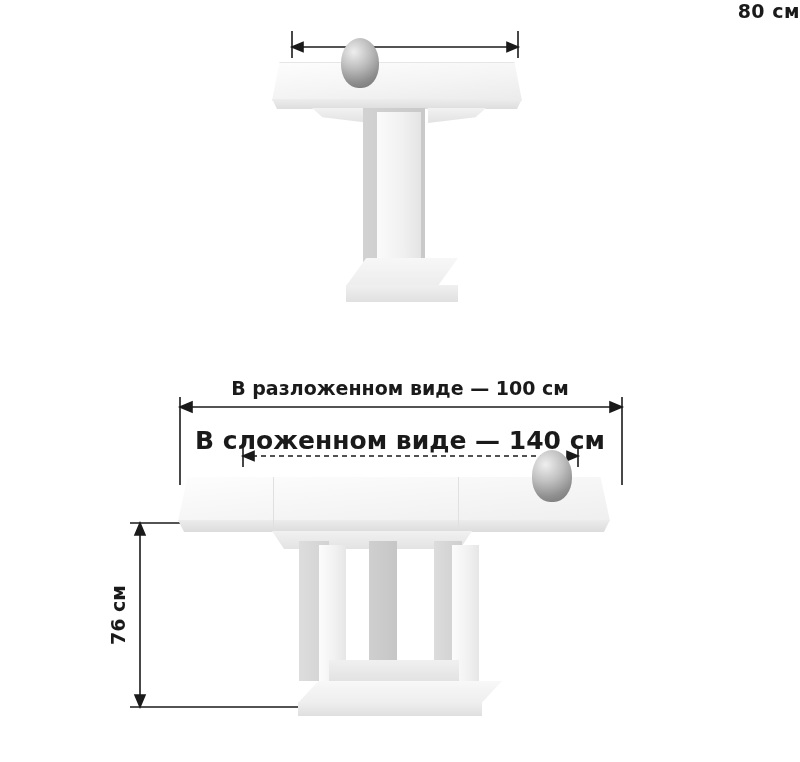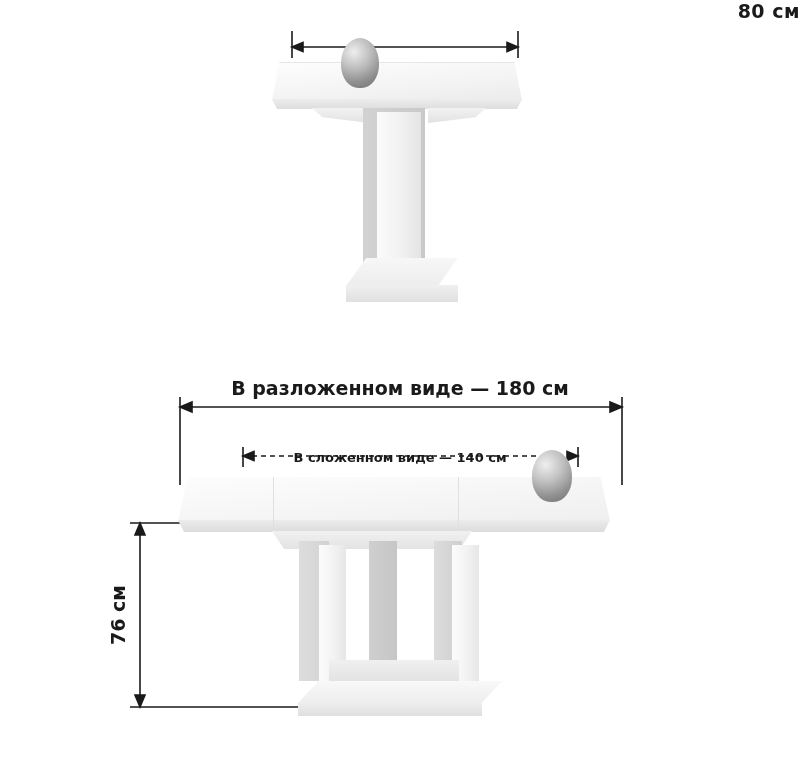--- a/index.html
+++ b/index.html
@@ -136,22 +136,21 @@
     top: 22px;
     width: 800px;
     text-align: center;
     font-size: 19px;
   }
   #label-140 {
     left: 0;
     top: 71px;
     width: 800px;
     text-align: center;
-    font-size: 13px;
-    margin-top: 24px;
+    font-size: 25px;
   }
   #label-76 {
     left: 107px;
     top: 290px;
     font-size: 19px;
     transform: rotate(-90deg);
     transform-origin: left top;
   }
 
   
@@ -293,21 +292,21 @@
     <div class="apron" id="apron-right"></div>
     <div id="top-column-back"></div>
     <div id="top-column-front"></div>
     <div id="top-base-top"></div>
     <div id="top-base-front"></div>
     <div id="top-knob"></div>
   </div>
 
   <div id="bottom-view">
 
-    <div class="dim-label" id="label-180">В разложенном виде — 180 см</div>
+    <div class="dim-label" id="label-180">В разложенном виде — 100 см</div>
 
     <div class="dim-label" id="label-140">В сложенном виде — 140 см</div>
 
     <div class="dim-label" id="label-76">76 см</div>
 
     <svg class="sv-abs" width="800" height="407">
       <g stroke="#1a1a1a" stroke-width="1.6" fill="#1a1a1a">
 
         <line x1="180" y1="52" x2="622" y2="52"></line>
         <polygon points="180,52 192,47 192,57"></polygon>

